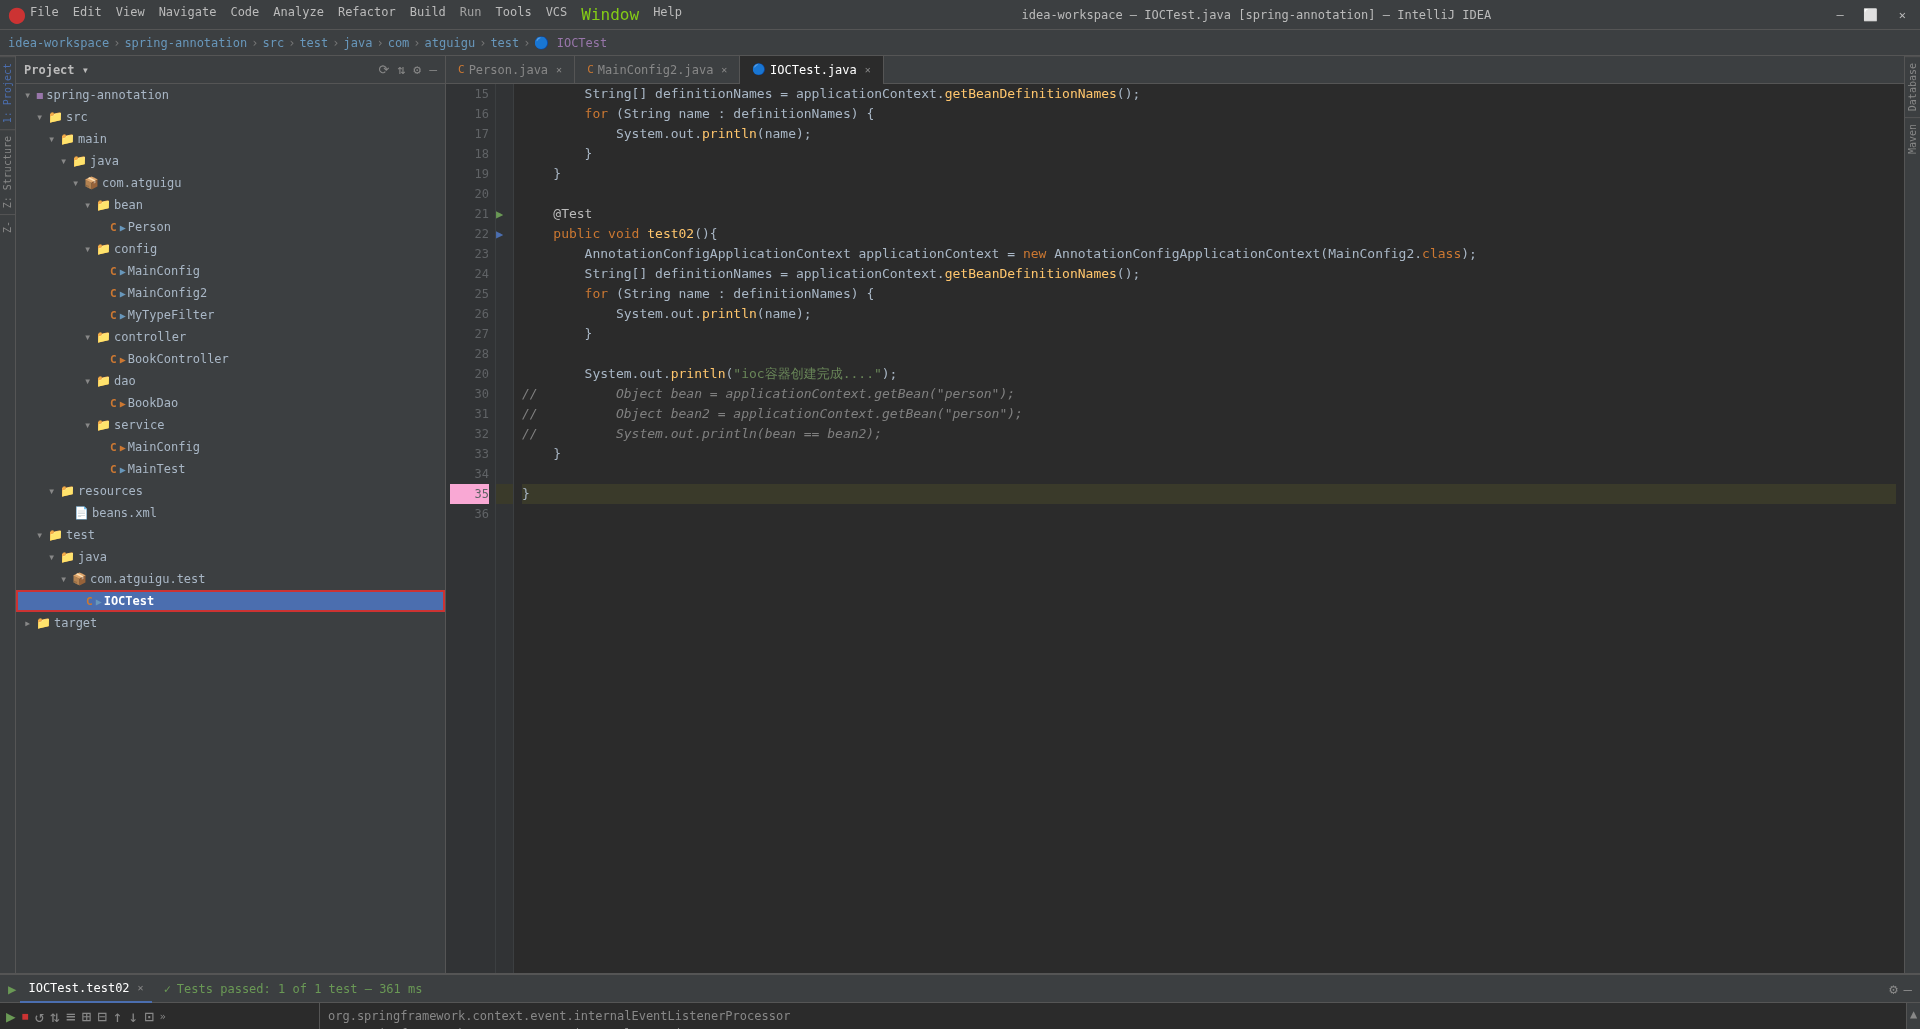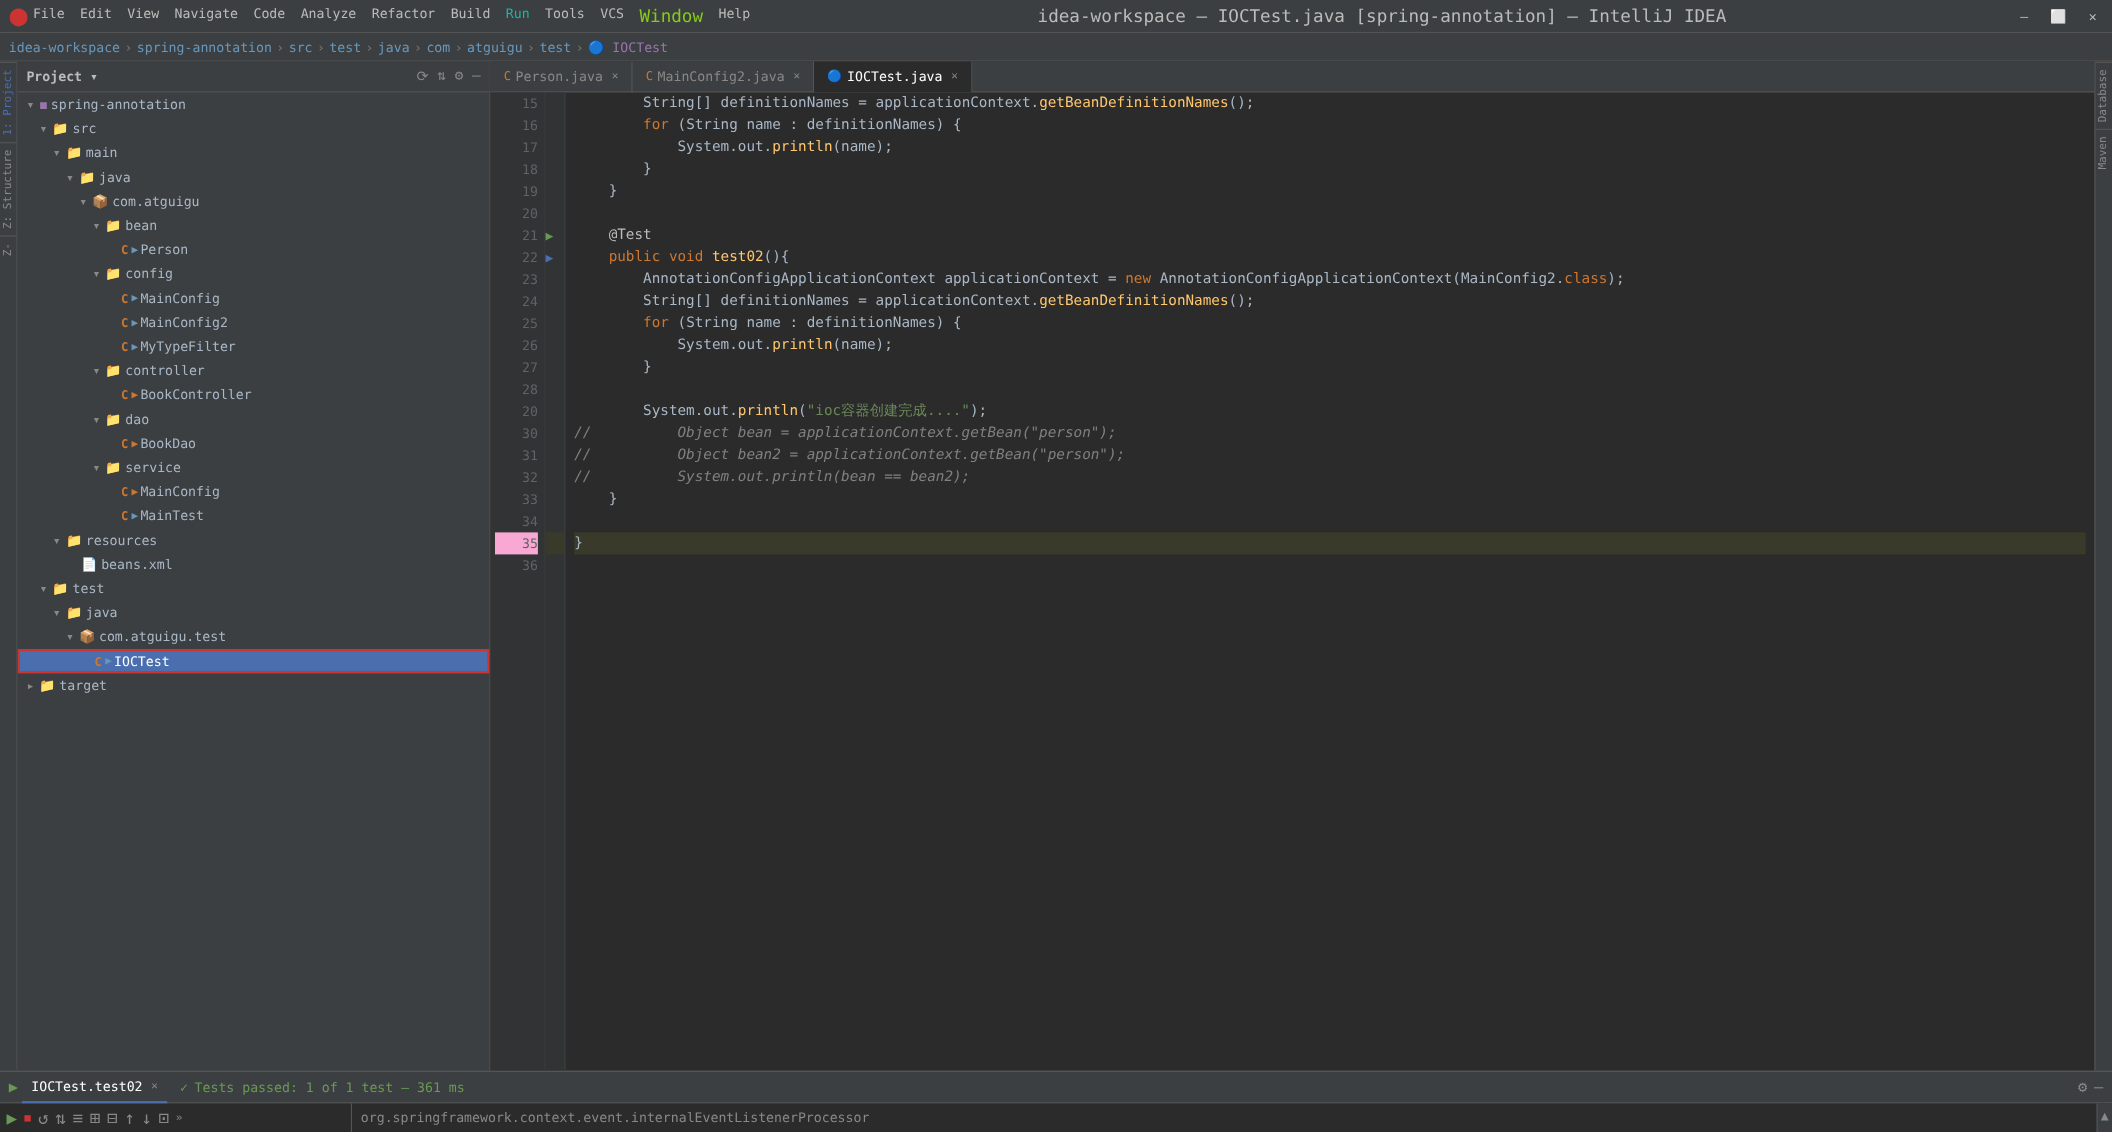--- a/index.html
+++ b/index.html
@@ -84,28 +84,28 @@
     <span style="color:#cc3333;font-size:16px;">⬤</span>
     <div style="display:flex;gap:14px;">
       <span style="color:#bbb;font-size:12px;cursor:pointer;">File</span>
       <span style="color:#bbb;font-size:12px;cursor:pointer;">Edit</span>
       <span style="color:#bbb;font-size:12px;cursor:pointer;">View</span>
       <span style="color:#bbb;font-size:12px;cursor:pointer;">Navigate</span>
       <span style="color:#bbb;font-size:12px;cursor:pointer;">Code</span>
       <span style="color:#bbb;font-size:12px;cursor:pointer;">Analyze</span>
       <span style="color:#bbb;font-size:12px;cursor:pointer;">Refactor</span>
       <span style="color:#bbb;font-size:12px;cursor:pointer;">Build</span>
-      <span style="color:#14b8a6;font-size:12px;cursor:pointer;">Run</span>
+      <span style="color:#a3a3a3;font-size:12px;cursor:pointer;">Run</span>
       <span style="color:#bbb;font-size:12px;cursor:pointer;">Tools</span>
       <span style="color:#bbb;font-size:12px;cursor:pointer;">VCS</span>
       <span style="color:#84cc16;font-size:16px;cursor:pointer;">Window</span>
       <span style="color:#bbb;font-size:12px;cursor:pointer;">Help</span>
     </div>
   </div>
-  <span style="font-size:16px;color:#bbb;">idea-workspace – IOCTest.java [spring-annotation] – IntelliJ IDEA</span>
+  <span style="font-size:12px;color:#bbb;">idea-workspace – IOCTest.java [spring-annotation] – IntelliJ IDEA</span>
   <div style="display:flex;gap:8px;">
     <span style="color:#bbb;cursor:pointer;padding:0 6px;">—</span>
     <span style="color:#bbb;cursor:pointer;padding:0 6px;">⬜</span>
     <span style="color:#bbb;cursor:pointer;padding:0 6px;">✕</span>
   </div>
 </div>
 
 <div id="breadcrumb">
   <span style="color:#6897bb;">idea-workspace</span>
   <span style="color:#777;">›</span>
@@ -313,21 +313,21 @@
         <span class="arrow">▾</span>
         <span class="folder-icon">📦</span>
         <span>com.atguigu.test</span>
       </div>
 
       <div class="tree-item" style="background:#4b6eaf;border:2px solid #cc3333;">
         <span class="indent" style="padding-left:56px;"></span>
         <span class="arrow" style="width:10px;"> </span>
         <span style="color:#cc7832;font-weight:bold;margin-right:3px;font-size:11px;">C</span>
         <span style="color:#6897bb;font-size:10px;margin-right:2px;">▶</span>
-        <span style="color:#fff;">IOCTest</span>
+        <span style="color:#fff;font-weight:bold;">IOCTest</span>
       </div>
 
       <div class="tree-item">
         <span class="indent" style="padding-left:8px;"></span>
         <span class="arrow">▸</span>
         <span class="folder-icon">📁</span>
         <span>target</span>
       </div>
     </div>
   </div>

